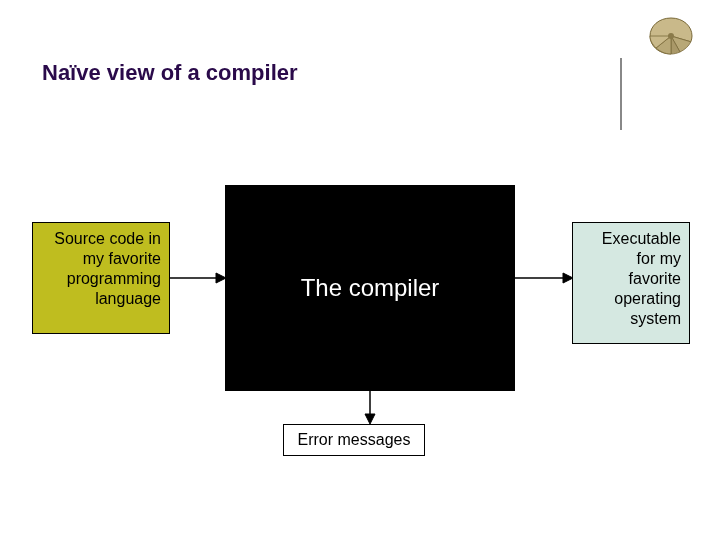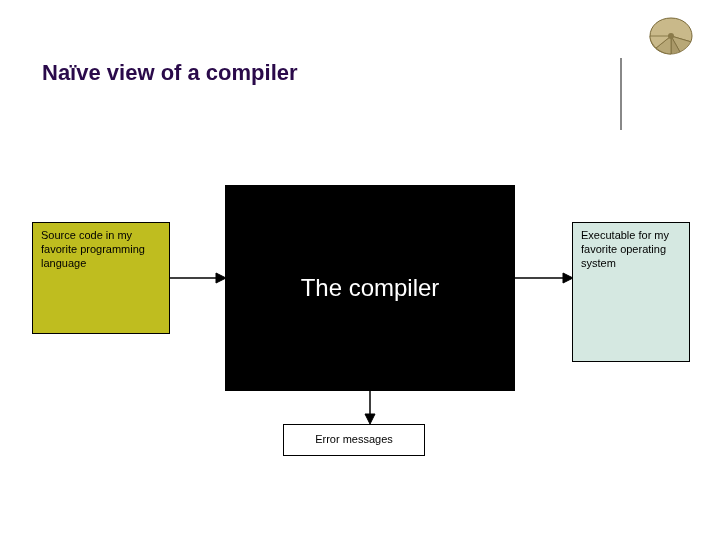--- a/index.html
+++ b/index.html
@@ -31,23 +31,23 @@
     position: absolute;
     right: 22px;
     top: 14px;
     width: 54px;
     height: 46px;
   }
   .box {
     position: absolute;
     border: 1px solid #000;
     padding: 6px 8px;
-    font-size: 11px;
+    font-size: 16px;
     line-height: 1.25;
-    text-align: left;
+    text-align: right;
     display: flex;
     align-items: flex-start;
     justify-content: flex-start;
   }
   .source-box {
     left: 32px;
     top: 222px;
     width: 138px;
     height: 112px;
     background: #bfbd1f;
@@ -61,21 +61,21 @@
     color: #fff;
     align-items: center;
     justify-content: center;
     font-size: 24px;
     text-align: center;
   }
   .output-box {
     left: 572px;
     top: 222px;
     width: 118px;
-    height: 140px;
+    height: 122px;
     background: #d5e8e1;
   }
   .errors-box {
     left: 283px;
     top: 424px;
     width: 142px;
     height: 32px;
     background: #fff;
     align-items: center;
     justify-content: center;

